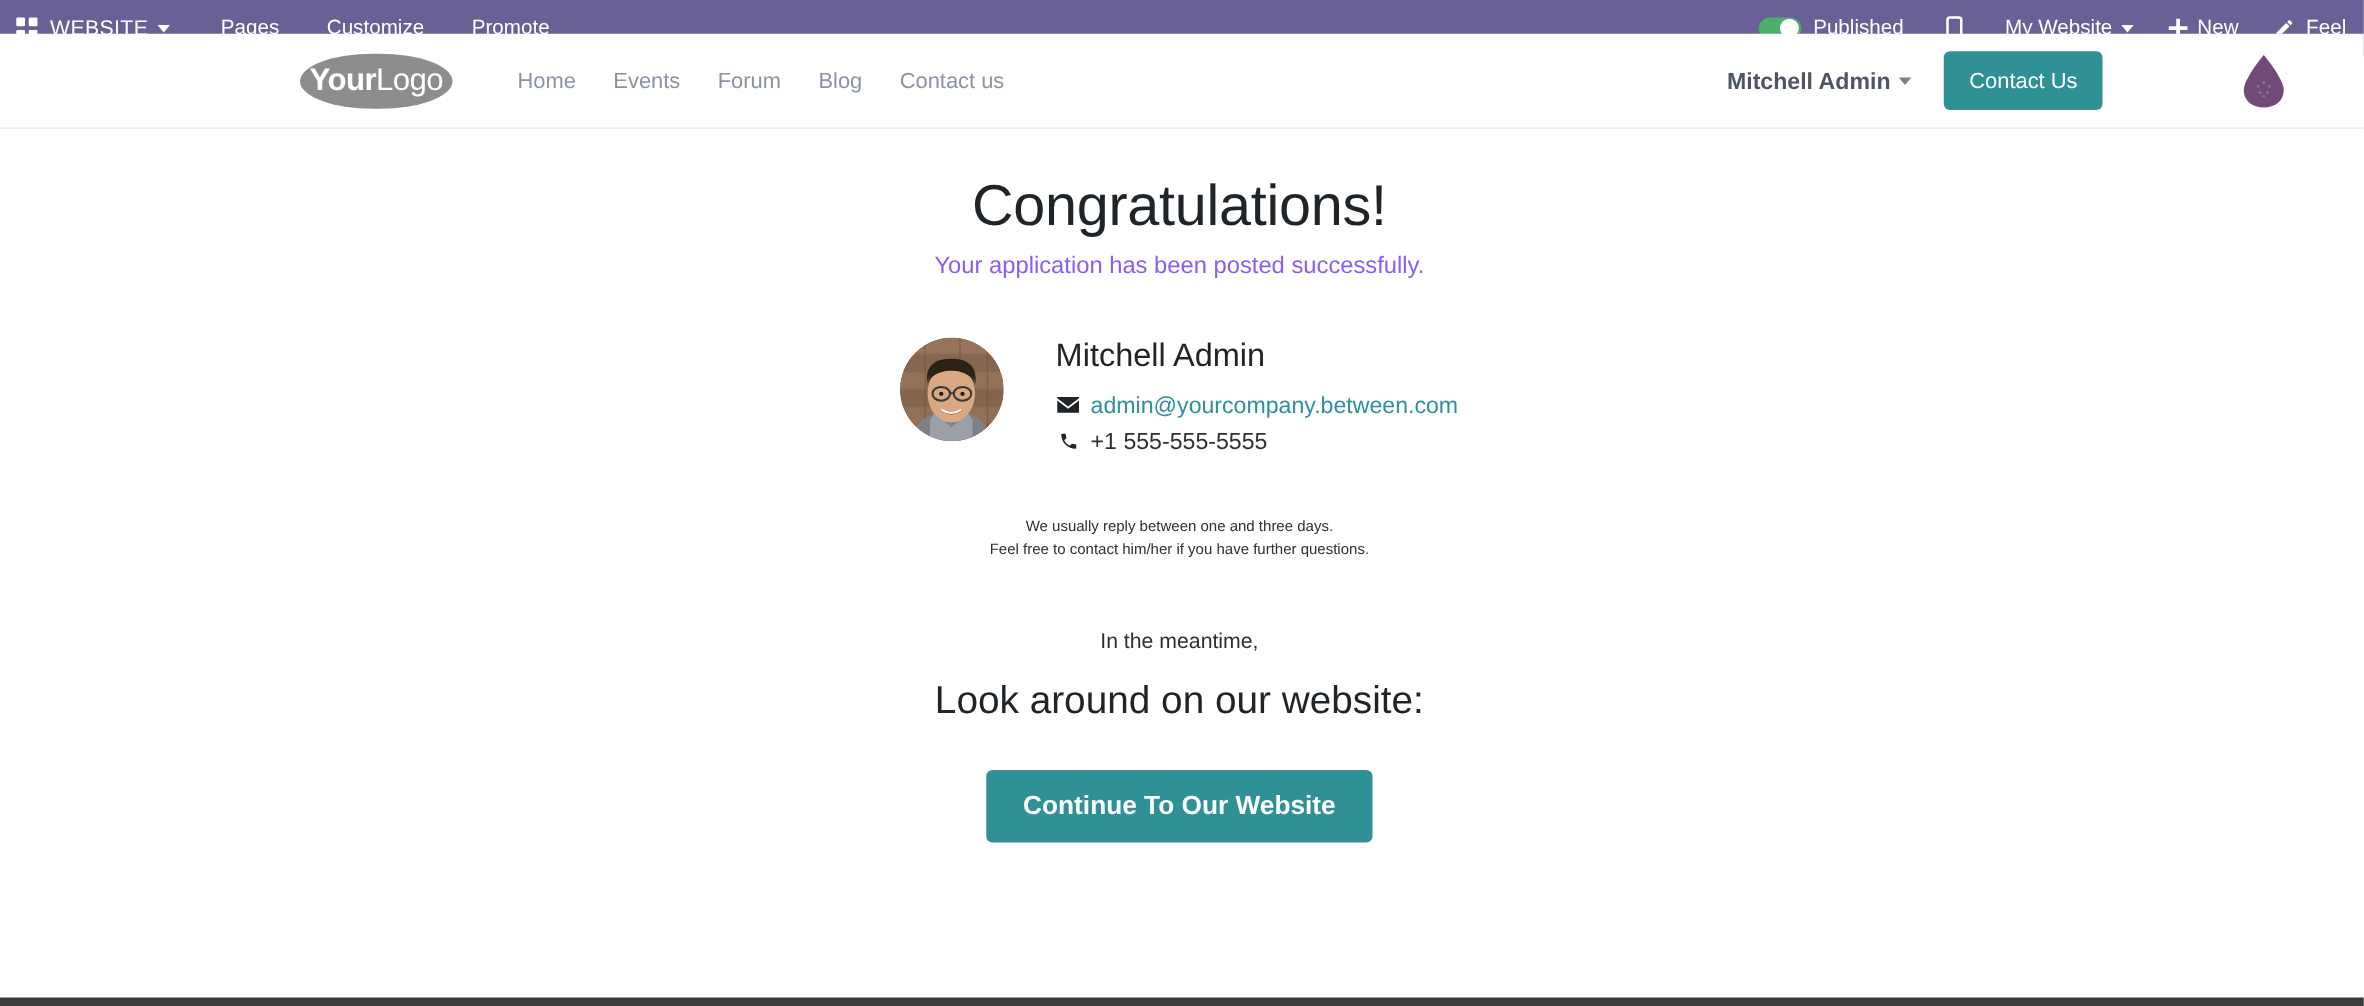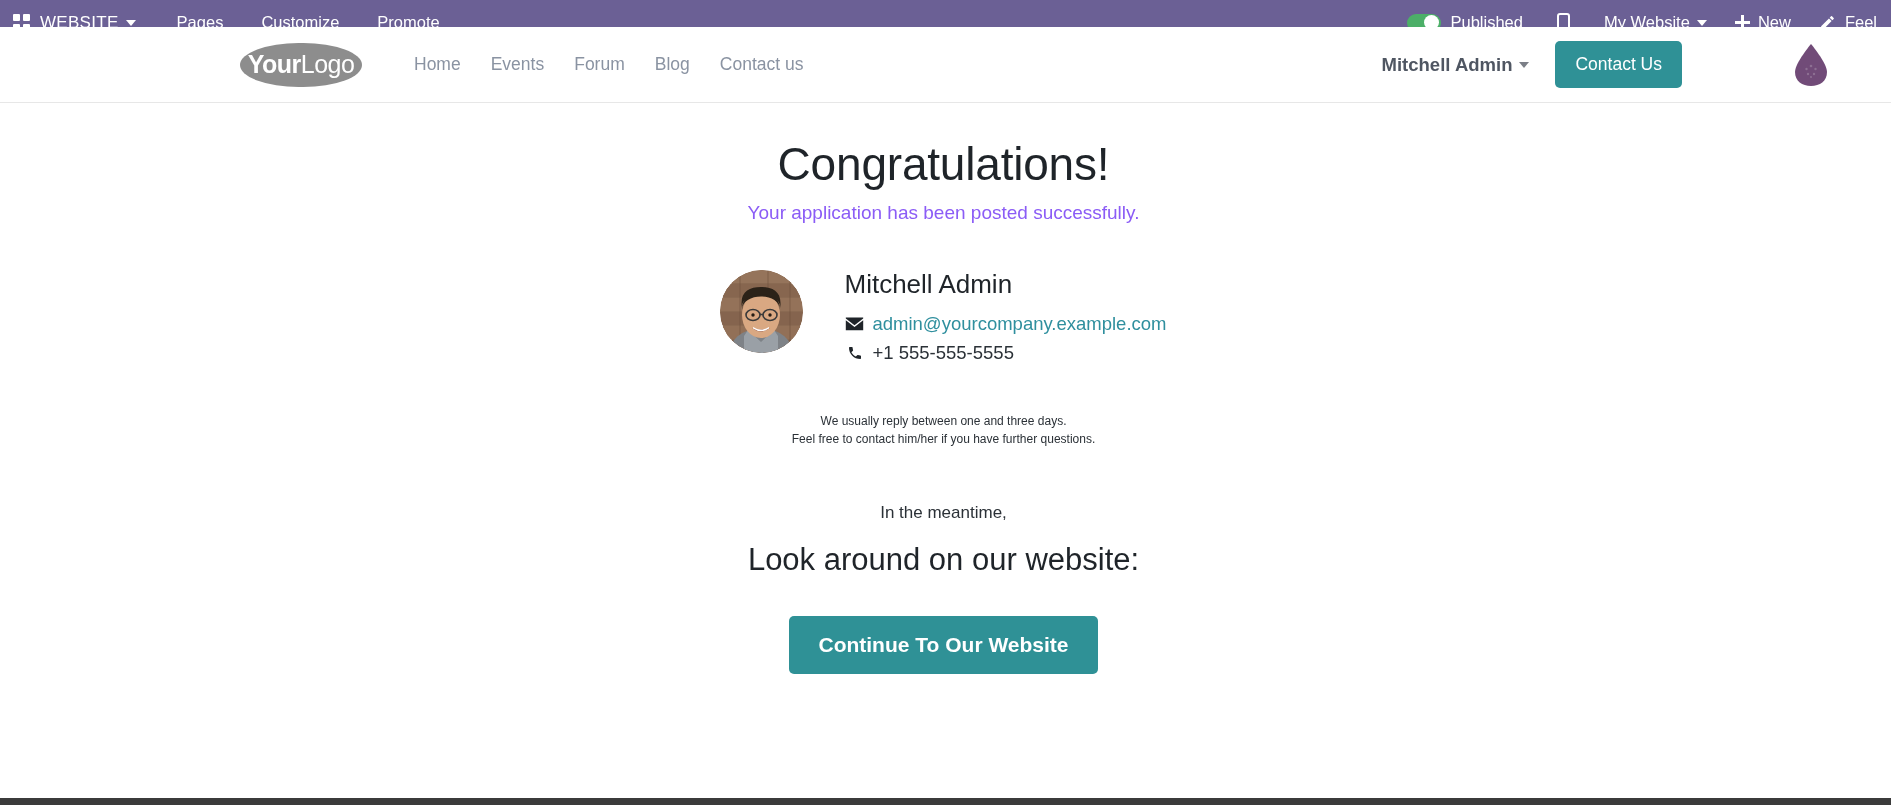--- a/index.html
+++ b/index.html
@@ -486,21 +486,21 @@
     <div id="contact-info">
       <div id="contact-name">Mitchell Admin</div>
 
       <div class="contact-row email-row">
         <span class="contact-icon">
           <svg width="19" height="14" viewBox="0 0 19 14" fill="#1f2429">
             <path d="M0.8 1.6 L9.5 8.2 L18.2 1.6 L18.2 0.6 L0.8 0.6 Z"></path>
             <path d="M0.8 3.3 L0.8 13.2 L18.2 13.2 L18.2 3.3 L9.5 9.9 Z"></path>
           </svg>
         </span>
-        <a id="contact-email-link">admin@yourcompany.example.com</a>
+        <a id="contact-email-link">admin@yourcompany.between.com</a>
       </div>
 
       <div class="contact-row phone-row">
         <span class="contact-icon">
           <svg width="16" height="16" viewBox="0 0 24 24" fill="#1f2429">
             <path d="M6.6 10.8c1.4 2.8 3.8 5.2 6.6 6.6l2.2-2.2c.3-.3.7-.4 1-.2 1.2.4 2.4.6 3.6.6.6 0 1 .4 1 1V20c0 .6-.4 1-1 1C10.6 21 3 13.4 3 4c0-.6.4-1 1-1h3.5c.6 0 1 .4 1 1 0 1.3.2 2.5.6 3.6.1.4 0 .7-.2 1l-2.3 2.2z"></path>
           </svg>
         </span>
         <span id="contact-phone-text">+1 555-555-5555</span>
       </div>

